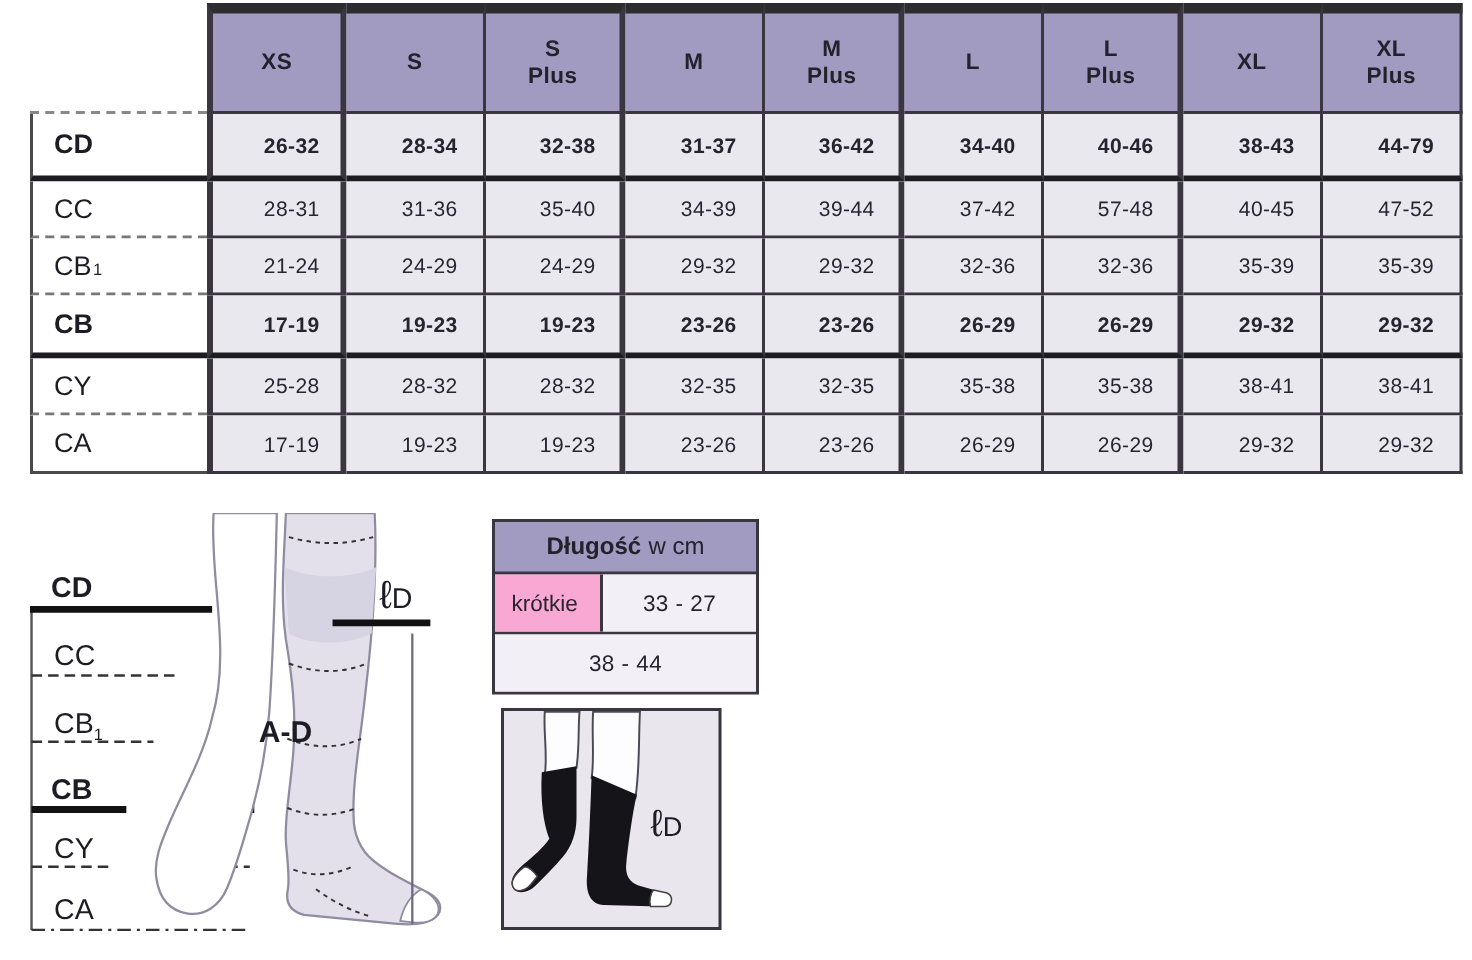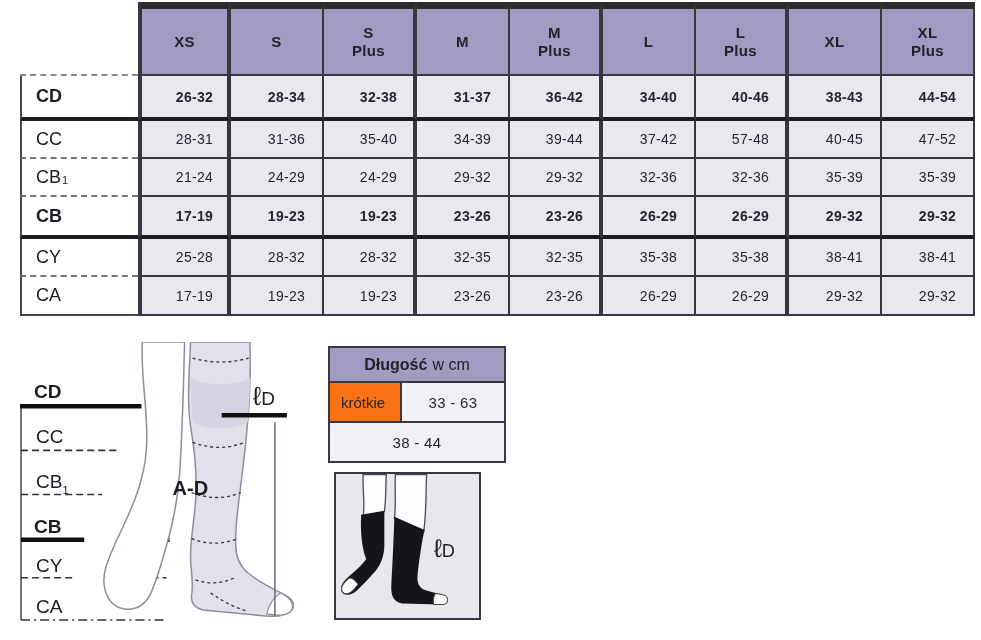--- a/index.html
+++ b/index.html
@@ -48,21 +48,21 @@
   }
   .len-h{
     height:33px;background:#a19bc2;border-bottom:2px solid #39363f;
     display:flex;align-items:center;justify-content:center;gap:5px;
     font-size:16px;color:#23222c;
   }
   .len-h .b{font-weight:700;}
   .len-row{display:flex;height:38px;}
   .len-row+.len-row{border-top:2px solid #39363f;}
   .len-lab{
-    width:72px;border-right:2px solid #39363f;background:#f97316;
+    width:72px;border-right:2px solid #39363f;background:#f9a8d4;
     display:flex;align-items:center;padding-left:11px;font-size:15px;box-sizing:border-box;
   }
   .len-val{flex:1;background:#f2f0f6;display:flex;align-items:center;justify-content:center;font-size:15px;letter-spacing:.3px;}
   
   .sockbox{
     position:absolute;left:334px;top:472px;width:147px;height:148px;
     border:2px solid #39363f;background:#e9e6ee;box-sizing:border-box;
   }
   
   .diagram{position:absolute;left:12px;top:342px;}
@@ -113,21 +113,21 @@
       <span>CD</span>
     </div>
     <div class="c tR tL tB bold">26-32</div>
     <div class="c tB bold">28-34</div>
     <div class="c tR tB bold">32-38</div>
     <div class="c tB bold">31-37</div>
     <div class="c tR tB bold">36-42</div>
     <div class="c tB bold">34-40</div>
     <div class="c tR tB bold">40-46</div>
     <div class="c tB bold">38-43</div>
-    <div class="c tB bold">44-54</div>
+    <div class="c tB bold">44-79</div>
     <div class="rl lb-dash">
       <span>CC</span>
     </div>
     <div class="c tR tL">28-31</div>
     <div class="c">31-36</div>
     <div class="c tR">35-40</div>
     <div class="c">34-39</div>
     <div class="c tR">39-44</div>
     <div class="c">37-42</div>
     <div class="c tR">57-48</div>
@@ -227,21 +227,21 @@
 </svg>
 </div>
 
 <div class="len">
   <div class="len-h">
     <span class="b">Długość</span>
     <span>w cm</span>
   </div>
   <div class="len-row">
     <div class="len-lab">krótkie</div>
-    <div class="len-val">33 - 63</div>
+    <div class="len-val">33 - 27</div>
   </div>
   <div class="len-row">
     <div class="len-val">38 - 44</div>
   </div>
 </div>
 
 <div class="sockbox">
 <svg width="143" height="144" viewBox="0 0 142 142">
 
   <path d="M27,0 C26,14 29,28 27,42 L48,37 C50,23 49,11 50,0 Z" fill="#fdfdff" stroke="#4a4a55" stroke-width="1.3"></path>

